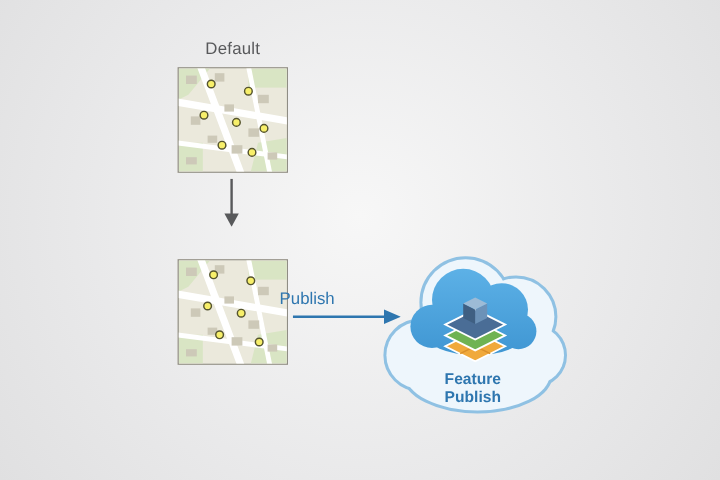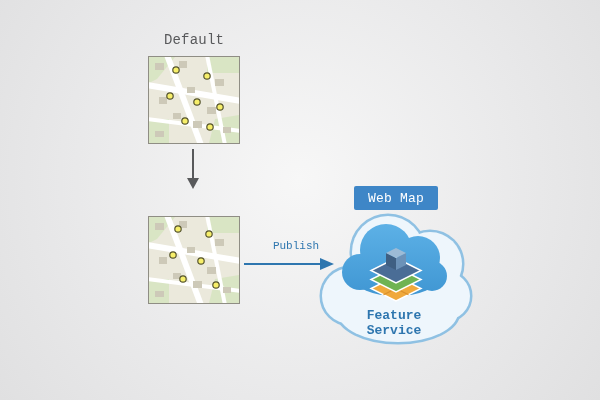--- a/index.html
+++ b/index.html
@@ -1,37 +1,37 @@
 <!DOCTYPE html>
 <html style="--label-text: #58595b; --down-arrow: #58595b; --publish-arrow: #2e76af; --web-map-badge-bg: #3e86c7; --web-map-badge-text: #ffffff; --outer-cloud-fill: #eef6fc; --outer-cloud-stroke: #8fc1e3; --inner-cloud-top: #5fb3e8; --inner-cloud-bottom: #3d94d1; --feature-service-text: #2e76af; --layer-top: #4a6d96; --layer-middle: #6fb353; --layer-bottom: #f0a93c; --dot-fill: #f7ef6a; --dot-stroke: #55542f;"><head>
 <meta charset="utf-8">
 <style>
   html,body{margin:0;padding:0;}
   body{
     width:600px;height:400px;overflow:hidden;
     font-family:"Liberation Sans","DejaVu Sans",sans-serif;
     background:radial-gradient(circle at 50% 45%, #f7f7f7 0%, #e9e9ea 60%, #e0e0e1 100%);
   }
-  .stage{position:relative;width:600px;height:288px;font-family:Liberation Mono, monospace;}
+  .stage{position:relative;width:600px;height:288px;}
 
   .map-label{
     position:absolute;width:92px;text-align:center;
     font-size:14px;color:var(--label-text,#58595b);letter-spacing:.2px;
   }
   .map-thumb{
     position:absolute;width:92px;height:88px;box-sizing:border-box;
     border:1px solid #8f8d84;background:#ebe9dc;
   }
   .map-thumb svg{display:block;}
 
   .arrow{position:absolute;}
 
   .publish-label{
-    position:absolute;left:252px;top:240px;width:88px;text-align:center;
-    font-size:11px;color:var(--publish-arrow,#2e76af);
+    position:absolute;left:233px;top:240px;width:88px;text-align:left;
+    font-size:14px;color:var(--publish-arrow,#2e76af);
   }
 
   .web-map-badge{
     position:absolute;left:354px;top:186px;width:84px;height:24px;
     background:var(--web-map-badge-bg,#3e86c7);color:var(--web-map-badge-text,#fff);
     border-radius:2px;display:flex;align-items:center;justify-content:center;
     font-size:13px;letter-spacing:.2px;z-index:4;
   }
 
   .feature-service{
@@ -182,19 +182,18 @@
 
     <polygon points="30,12 55,24.5 30,37 5,24.5" style="fill:var(--layer-top,#4a6d96)" stroke="#ffffff" stroke-width="1.5"></polygon>
 
     <g>
       <polygon points="20,7 30,12 30,24 20,19" fill="#3f5f82"></polygon>
       <polygon points="30,12 40,7 40,19 30,24" fill="#6c92b8"></polygon>
       <polygon points="30,2 40,7 30,12 20,7" fill="#9dbbd6"></polygon>
     </g>
   </svg>
 
-  <div class="web-map-badge">Web Map</div>
 
   <div class="feature-service">
-    <span>Feature Service</span>
+    <span>Feature Publish</span>
   </div>
 
 </div>
 
 </body></html>

